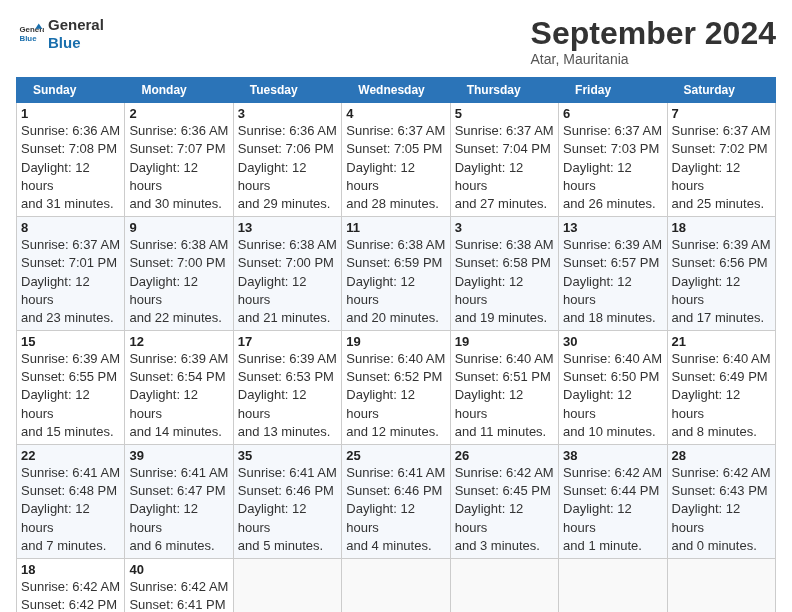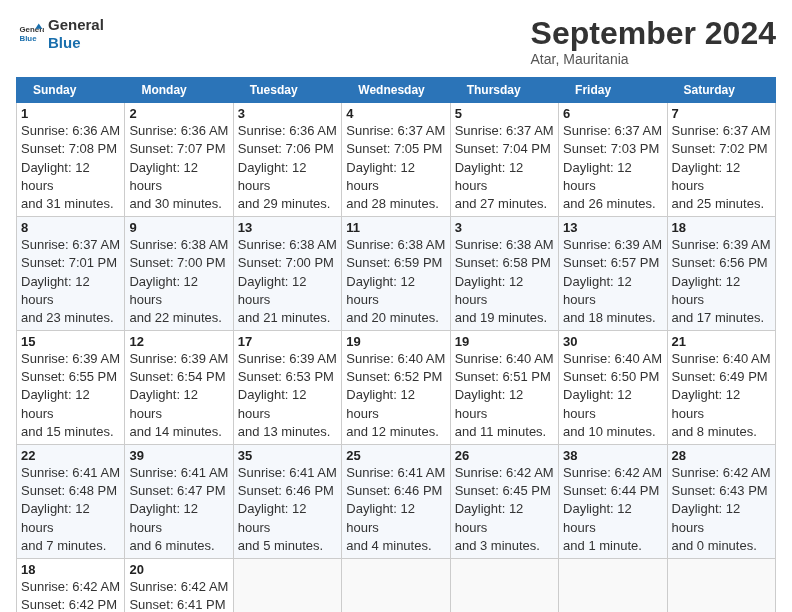--- a/index.html
+++ b/index.html
@@ -328,21 +328,21 @@
         </tr>
         <tr>
           <td>
             <span class="day-number">18</span>
             <div class="cell-text" style="white-space: pre-line;">Sunrise: 6:42 AM
 Sunset: 6:42 PM
 Daylight: 11 hours
 and 59 minutes.</div>
           </td>
           <td>
-            <span class="day-number">20</span>
+            <span class="day-number">40</span>
             <div class="cell-text" style="white-space: pre-line;">Sunrise: 6:42 AM
 Sunset: 6:41 PM
 Daylight: 11 hours
 and 58 minutes.</div>
           </td>
           <td class="empty"></td>
           <td class="empty"></td>
           <td class="empty"></td>
           <td class="empty"></td>
           <td class="empty"></td>

